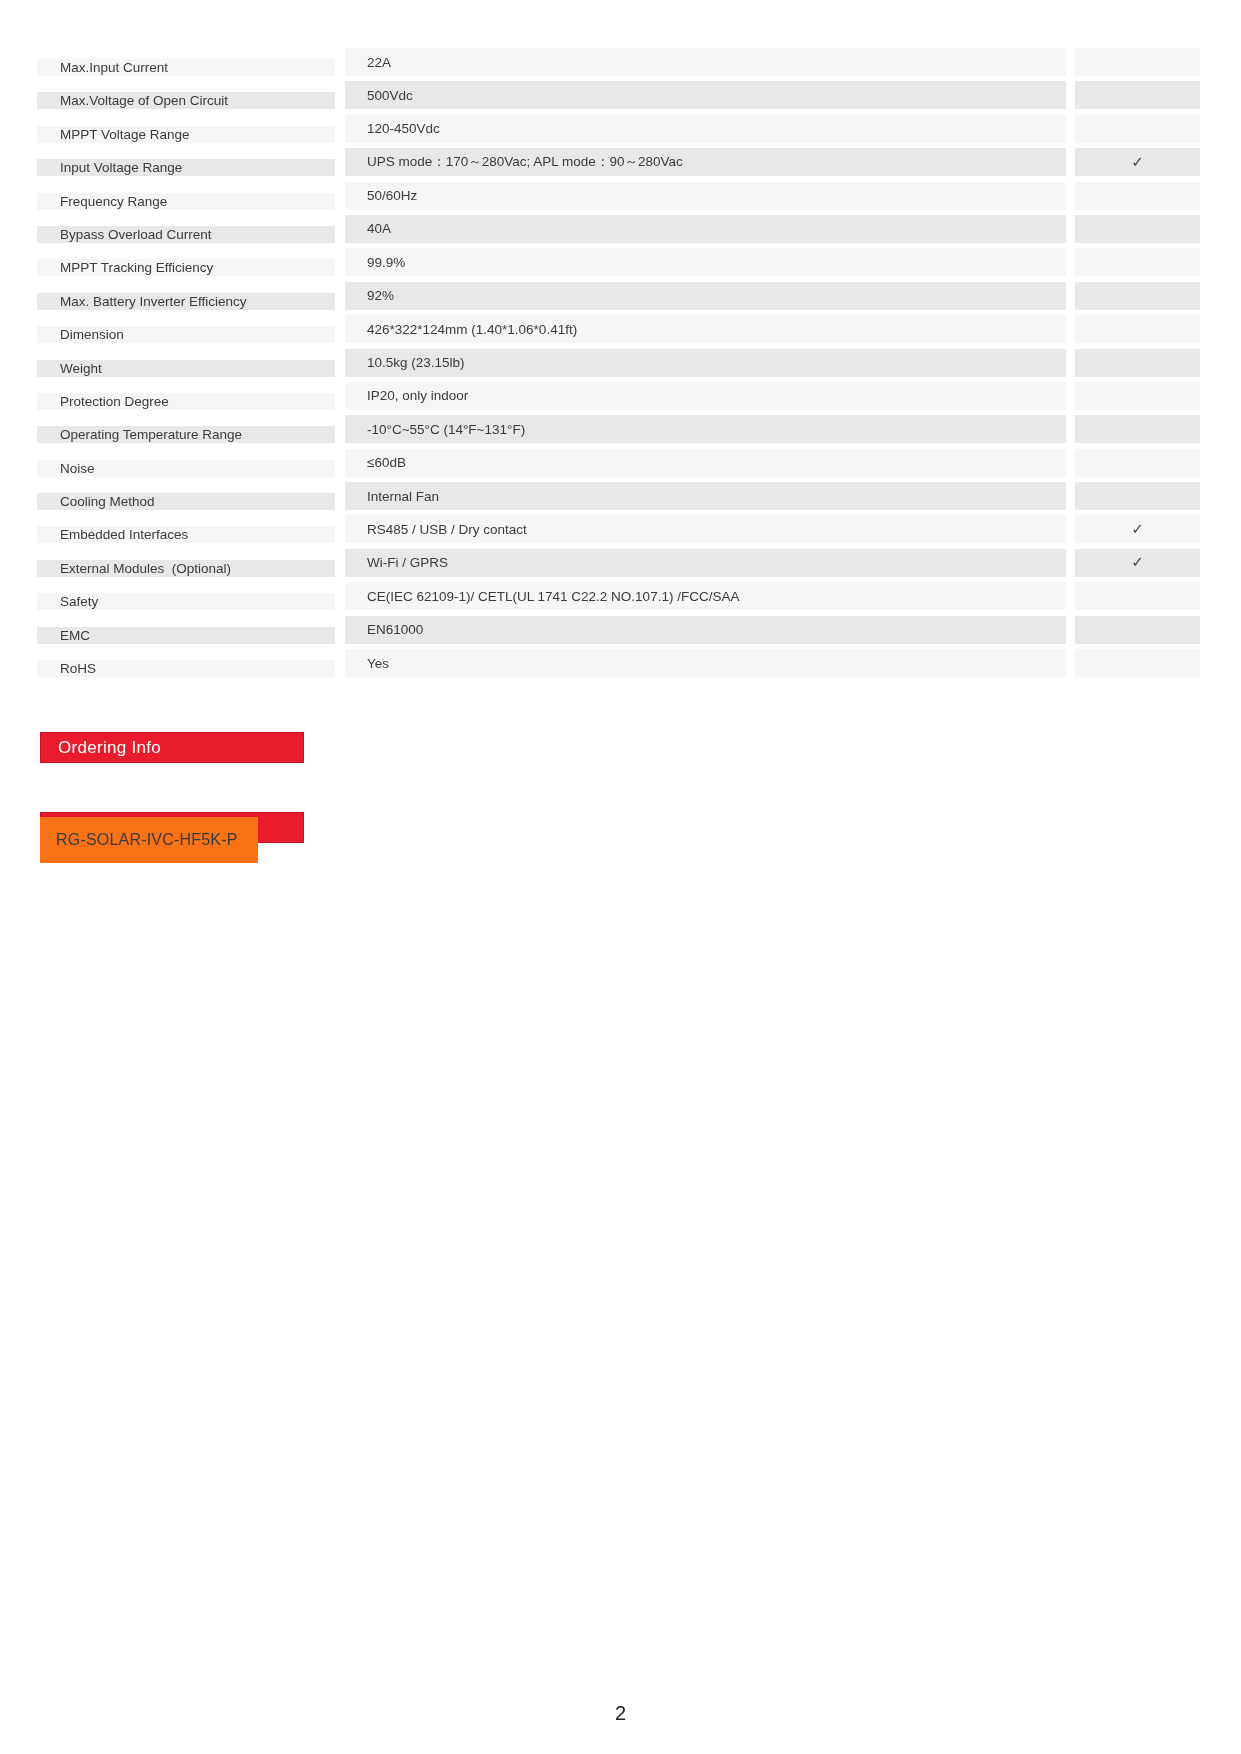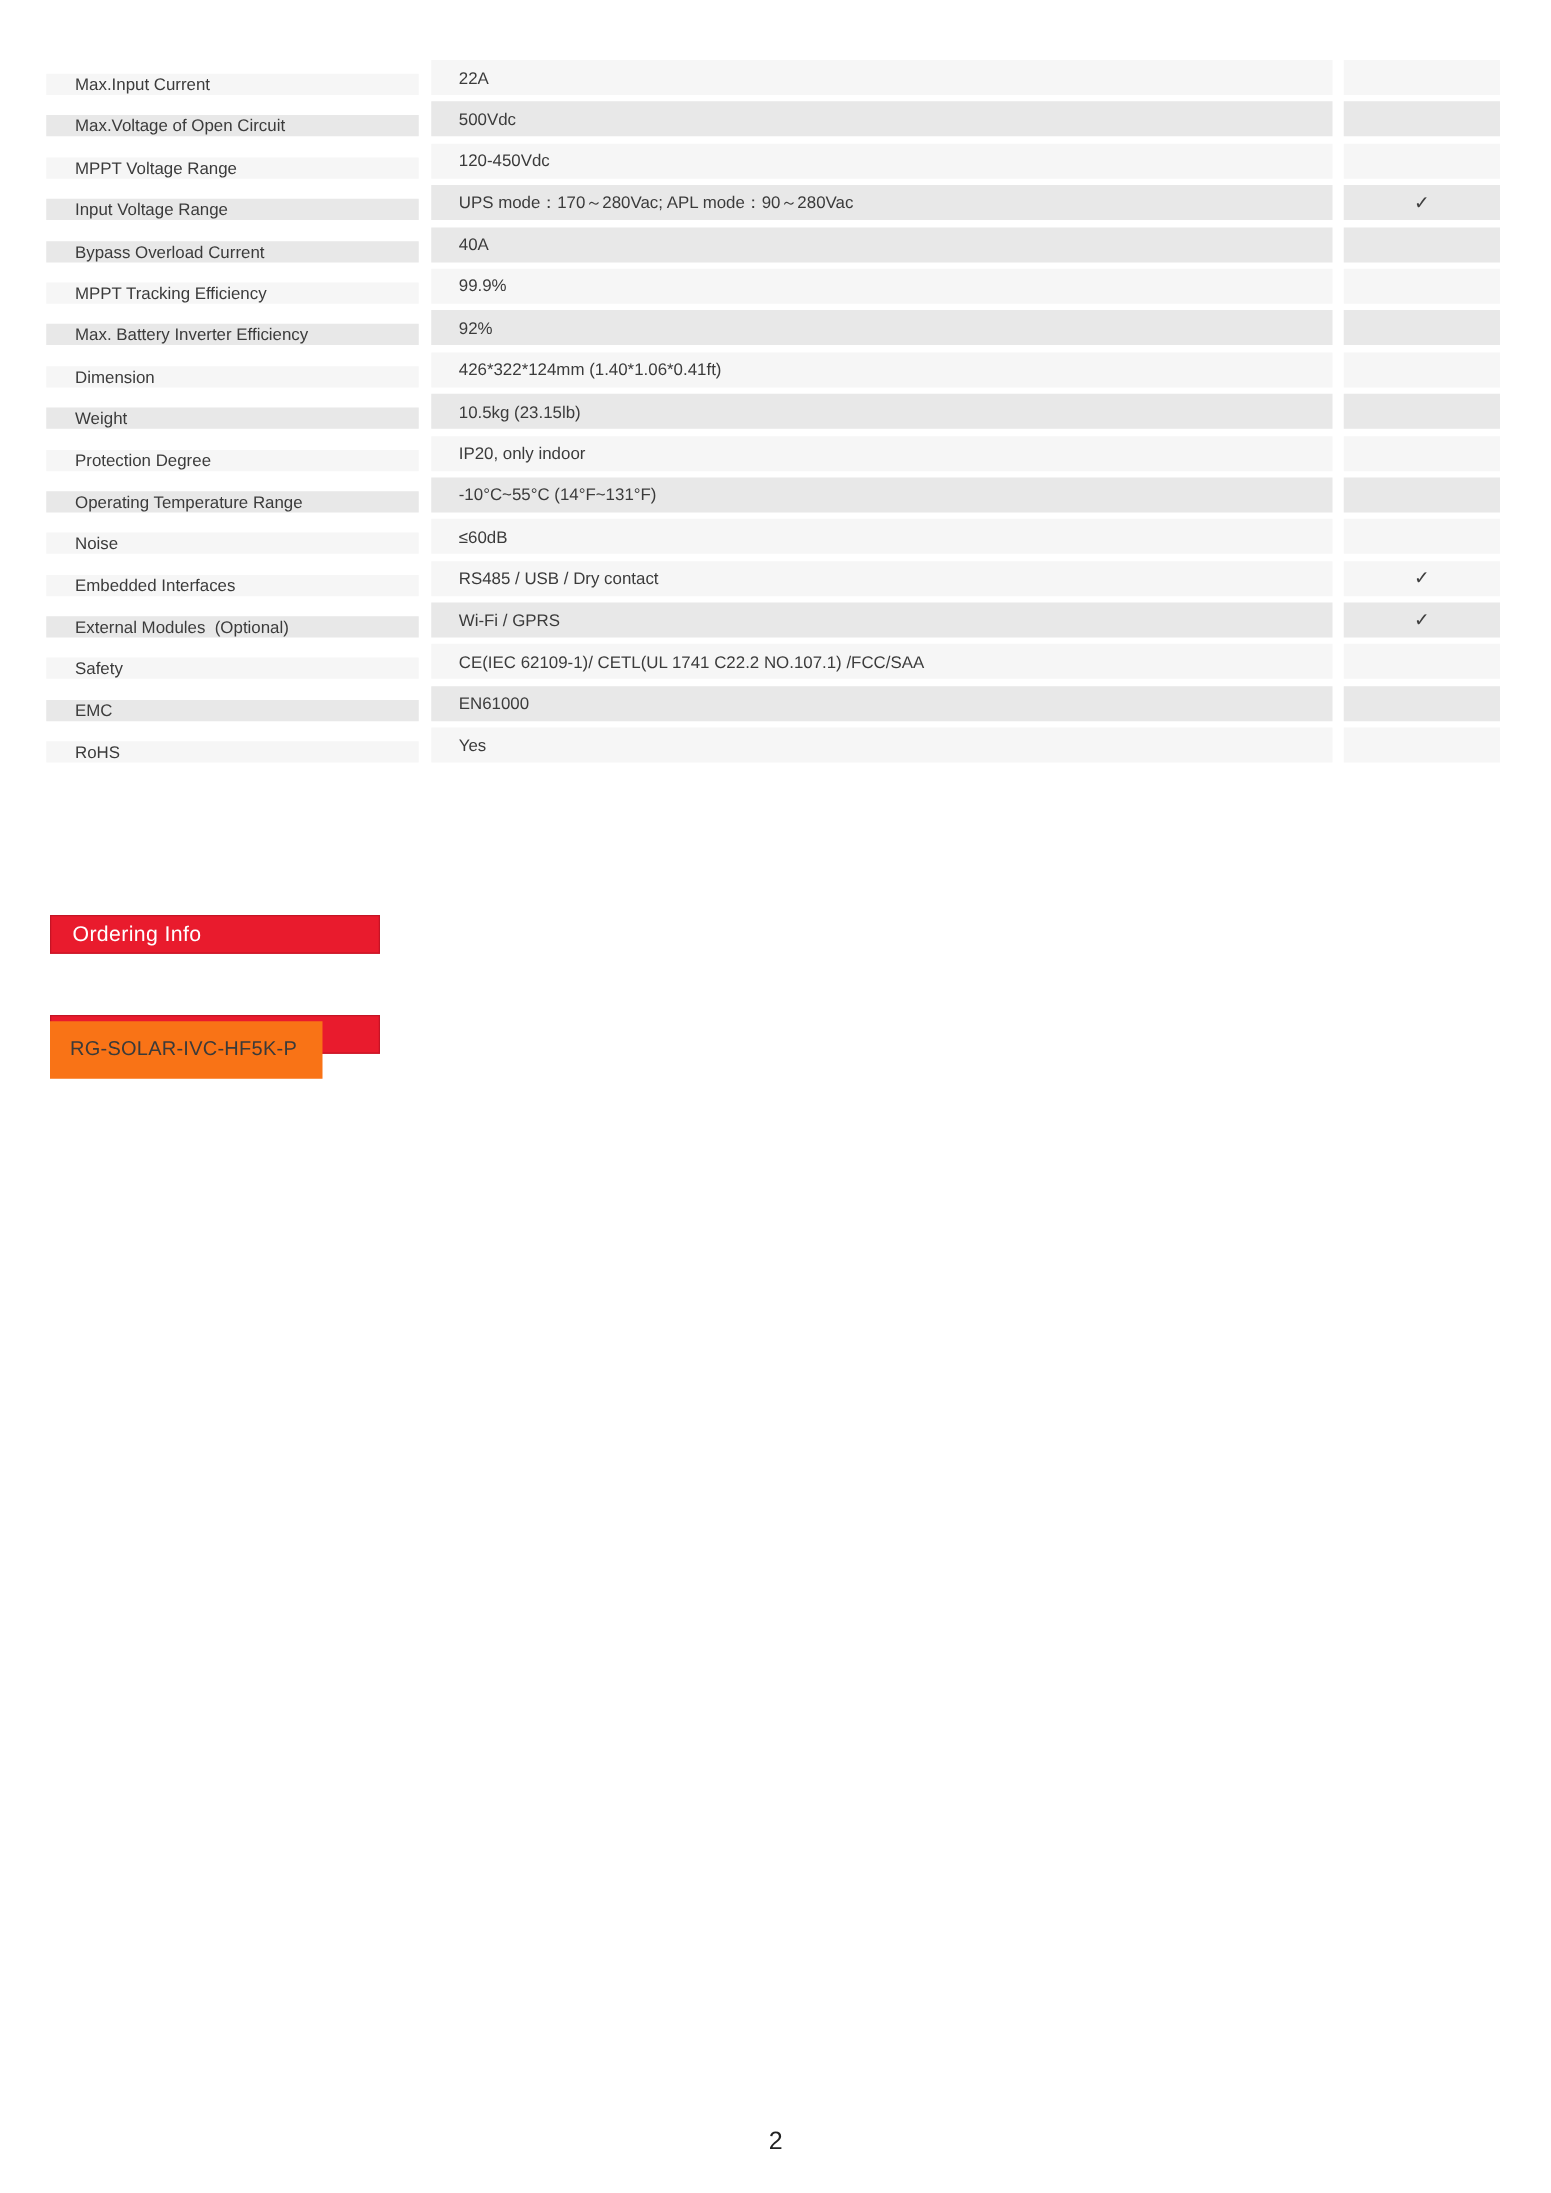--- a/index.html
+++ b/index.html
@@ -131,20 +131,27 @@
     </div>
 
     <div class="row dark">
       <div class="cell label">Input Voltage Range</div>
       <div class="cell value">UPS mode：170～280Vac; APL mode：90～280Vac</div>
       <div class="cell check">
         <span class="checkmark">✓</span>
       </div>
     </div>
 
+    <div class="row light">
+      <div class="cell label">Frequency Range</div>
+      <div class="cell value">50/60Hz</div>
+      <div class="cell check">
+        <span class="checkmark"></span>
+      </div>
+    </div>
 
     <div class="row dark">
       <div class="cell label">Bypass Overload Current</div>
       <div class="cell value">40A</div>
       <div class="cell check">
         <span class="checkmark"></span>
       </div>
     </div>
 
     <div class="row light">
@@ -196,20 +203,27 @@
     </div>
 
     <div class="row light">
       <div class="cell label">Noise</div>
       <div class="cell value">≤60dB</div>
       <div class="cell check">
         <span class="checkmark"></span>
       </div>
     </div>
 
+    <div class="row dark">
+      <div class="cell label">Cooling Method</div>
+      <div class="cell value">Internal Fan</div>
+      <div class="cell check">
+        <span class="checkmark"></span>
+      </div>
+    </div>
 
     <div class="row light">
       <div class="cell label">Embedded Interfaces</div>
       <div class="cell value">RS485 / USB / Dry contact</div>
       <div class="cell check">
         <span class="checkmark">✓</span>
       </div>
     </div>
 
     <div class="row dark">

